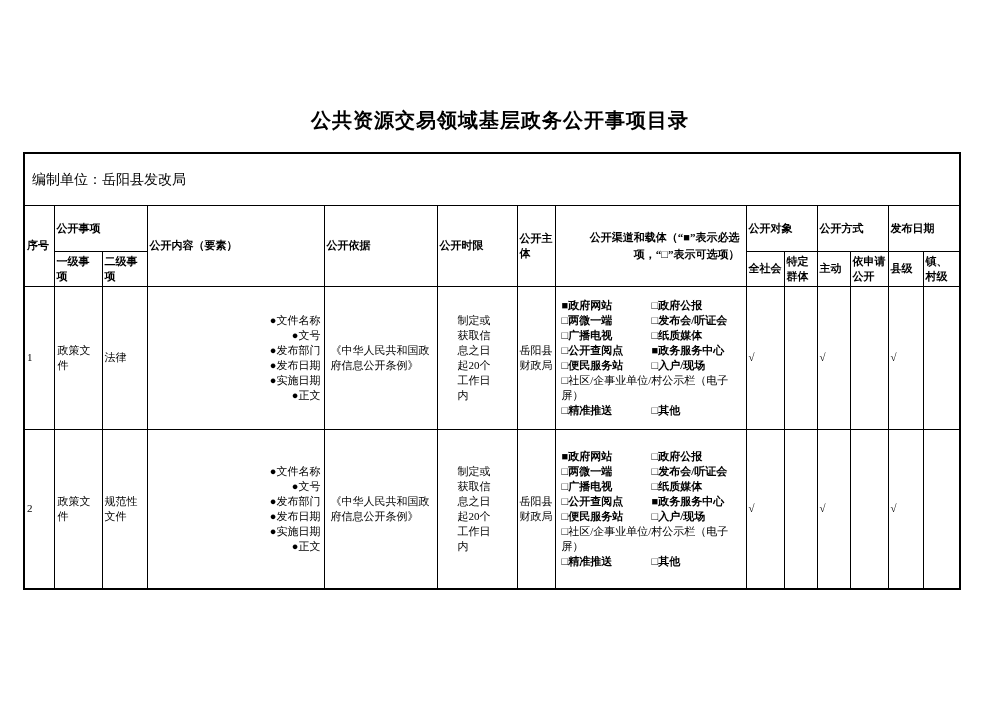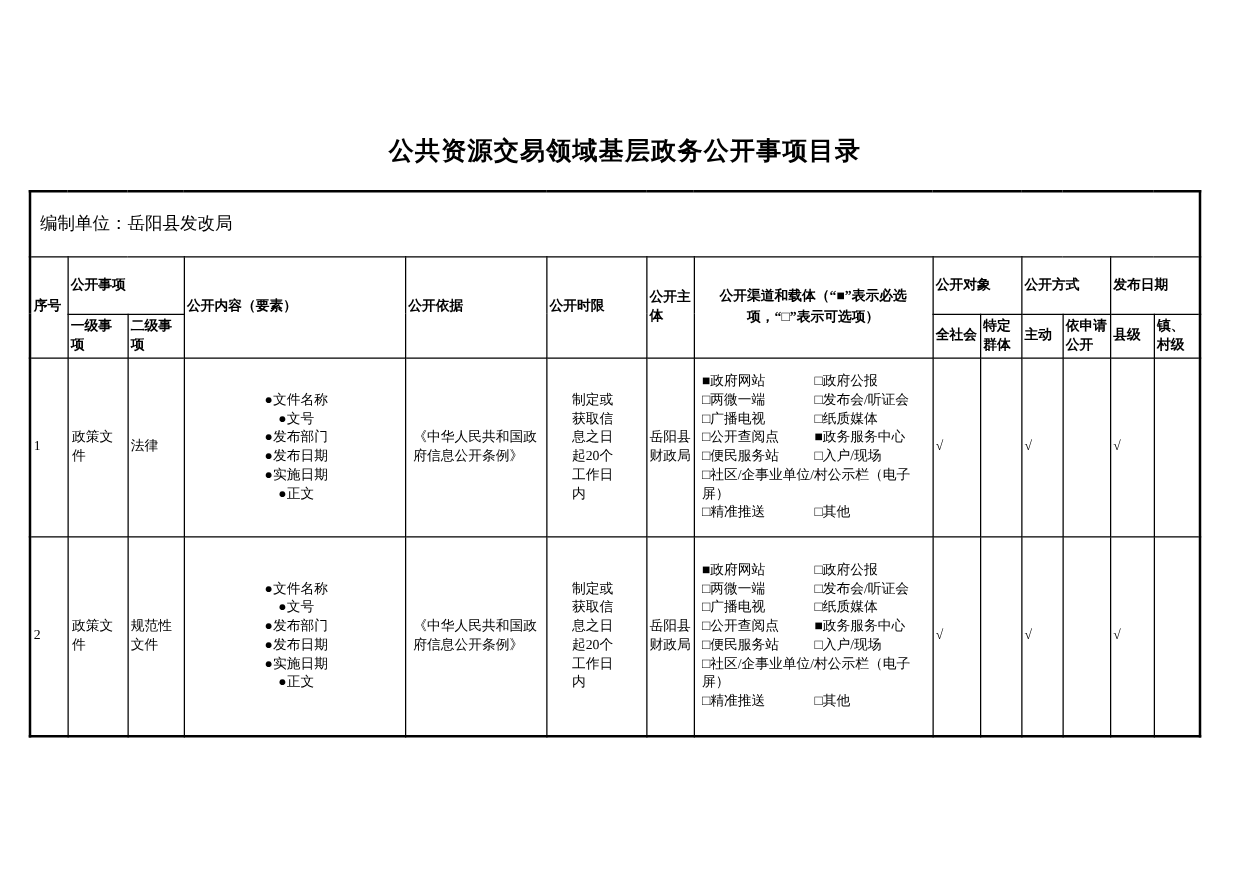--- a/index.html
+++ b/index.html
@@ -46,39 +46,39 @@
   .r-h2    { height: 35px; }
   .r-d1    { height: 143px; }
   .r-d2    { height: 160px; }
   td.unit-cell {
     text-align: left;
     padding-left: 7px;
     font-size: 14px;
   }
   td.th { font-weight: bold; }
   td.th-left {
-    text-align: center;
+    text-align: right;
     padding: 0 6px;
     line-height: 17px;
     margin-top: 15px;
   }
   td.cell-content {
-    text-align: center;
+    text-align: right;
     padding-left: 6px;
     padding-right: 3px;
   }
   td.cell-basis   { padding: 0 6px; }
   td.cell-time    { padding: 0 20px; }
   td.cell-subject { padding: 16px 2px; }
   td.cell-channels {
     text-align: left;
     padding-left: 6px;
     padding-right: 4px;
   }
-  .ch-row { display: flex; }
+  .ch-row { display: flex; font-weight: bold; }
   .ch-l   { flex: 0 0 90px; width: 90px; }
   .ch-r   { flex: 1; }
   .check  { font-size: 11px; }
 </style>
 </head>
 <body>
 
 <div class="page">
 
   <div class="doc-title">公共资源交易领域基层政务公开事项目录</div>

